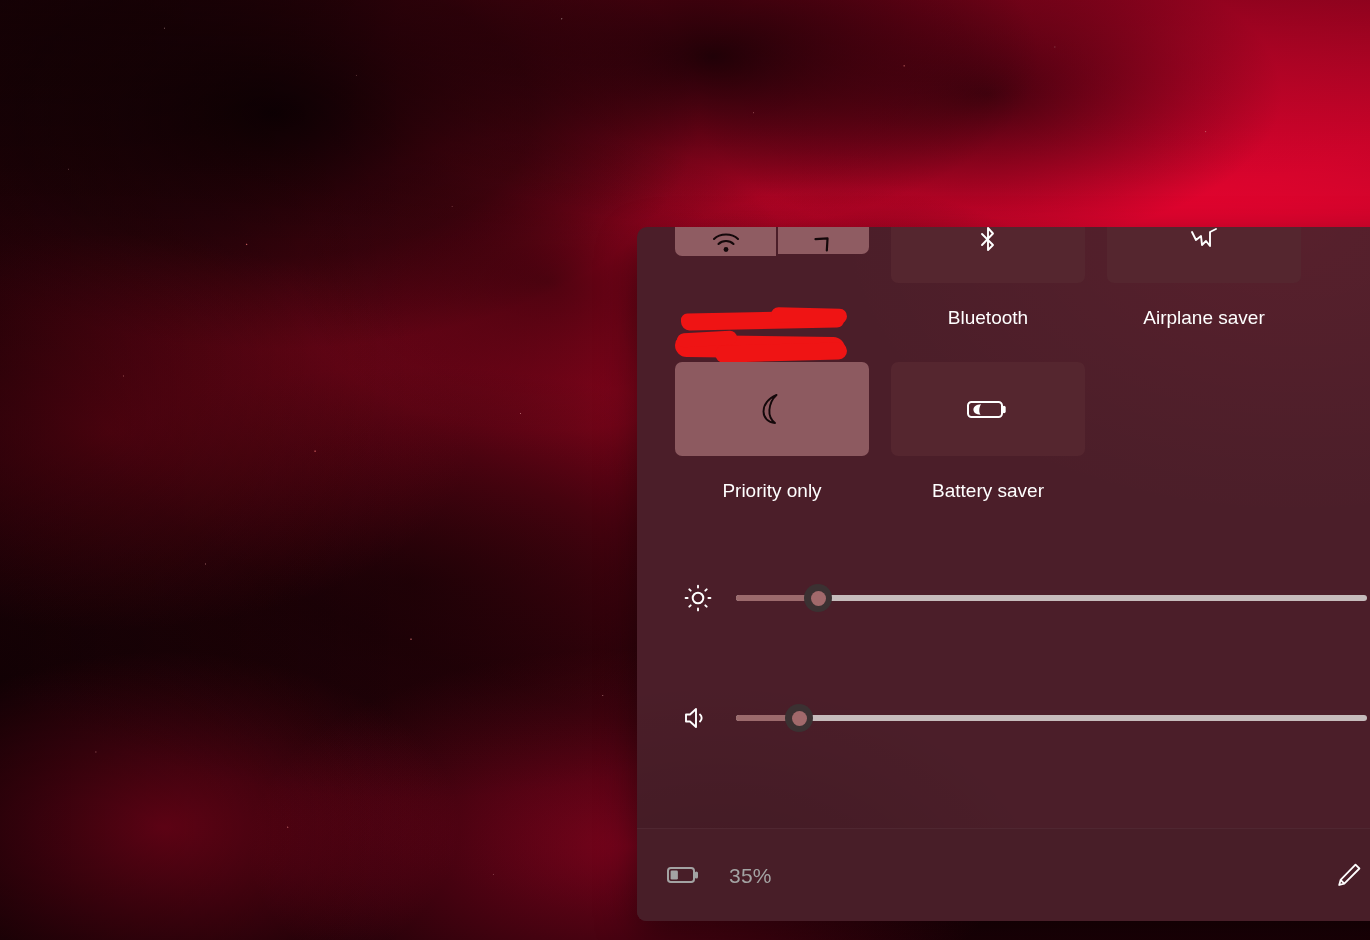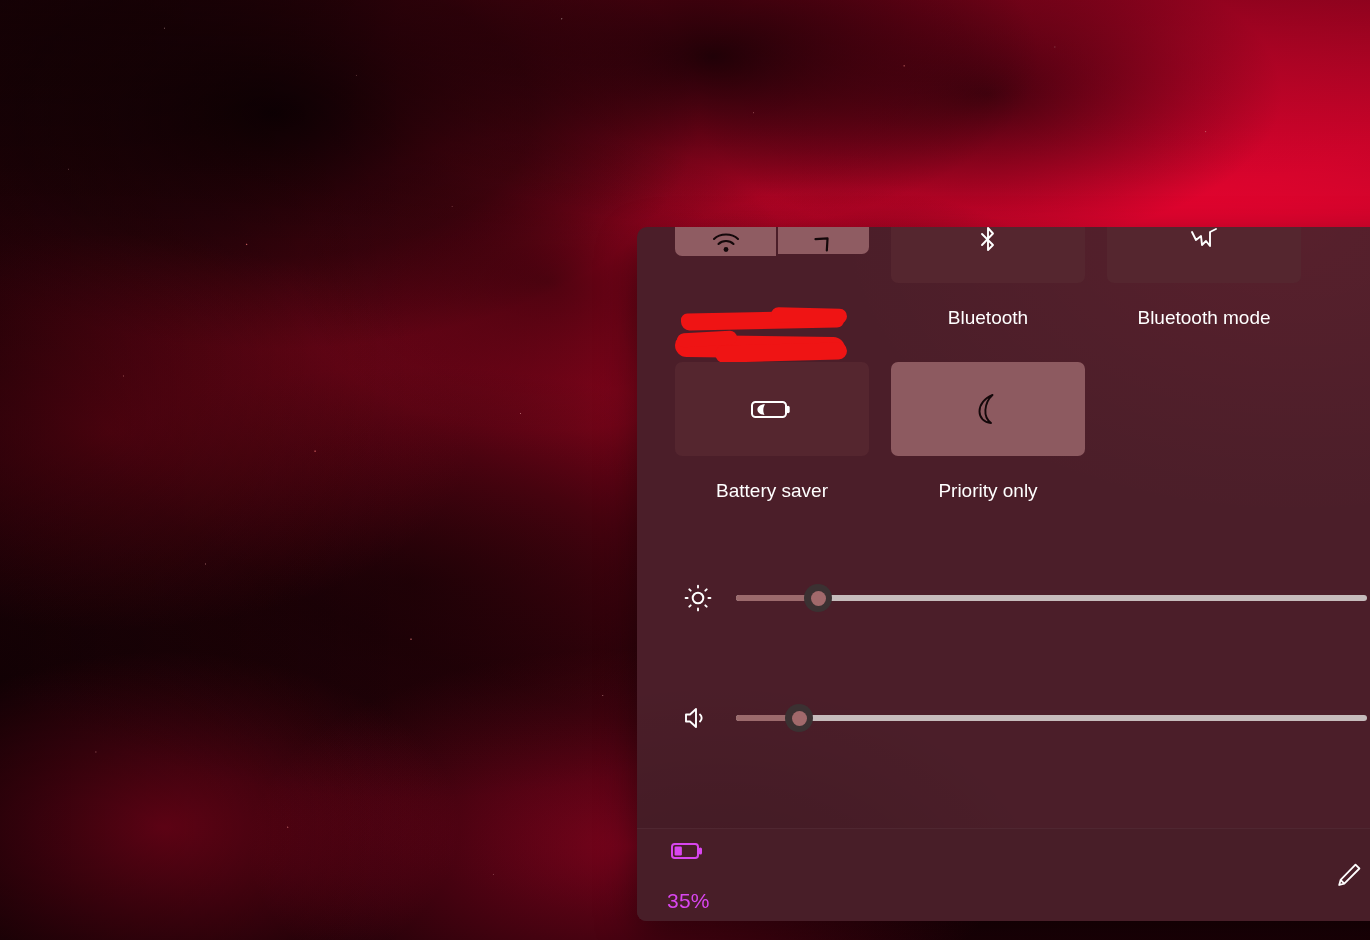--- a/index.html
+++ b/index.html
@@ -278,22 +278,21 @@
     background: #481e28;
     border-top: 1px solid rgba(255,255,255,.045);
     display: flex;
     align-items: center;
     padding: 0 28px 0 30px;
   }
   .battery-status {
     display: flex;
     align-items: center;
     gap: 28px;
-    color: #d946ef;
-    flex-direction: column;
+    color: #a3a3a3;
   }
   .battery-text {
     font-size: 21px;
     line-height: 21px;
     font-weight: 400;
     letter-spacing: .2px;
   }
   .footer-spacer { flex: 1 1 auto; }
   .footer-btn {
     width: 48px; height: 48px;
@@ -366,46 +365,46 @@
       </div>
 
       <div class="tile-cell">
         <div class="tile off-panel-top" style="background: rgb(85, 38, 47);">
           <span class="tile-icon">
             <svg width="30" height="28" viewBox="0 0 30 28">
               <path d="M3 6 L7 14 L12 10 L13 19 L17 15 L21 20 L21 6 L27 3" fill="none" stroke="currentColor" stroke-width="1.9" stroke-linecap="round" stroke-linejoin="round"></path>
             </svg>
           </span>
         </div>
-        <div class="tile-label">Bluetooth mode</div>
+        <div class="tile-label">Airplane saver</div>
+      </div>
+
+      <div class="tile-cell">
+        <div class="tile active" style="background: rgb(141, 90, 96);">
+          <span class="tile-icon">
+            <svg width="30" height="34" viewBox="0 0 30 34">
+              <path d="M19.5 3 C11 6.5, 6.5 13, 6.5 19.5 C6.5 25.5, 11 30.5, 18 31
+                       C13.5 27.5, 12 23, 12.4 18 C12.9 11.5, 15.5 6.5, 19.5 3 Z" fill="none" stroke="currentColor" stroke-width="1.9" stroke-linejoin="round"></path>
+            </svg>
+          </span>
+        </div>
+        <div class="tile-label">Priority only</div>
       </div>
 
       <div class="tile-cell">
         <div class="tile" style="background: rgb(85, 38, 47);">
           <span class="tile-icon">
             <svg width="44" height="28" viewBox="0 0 44 28">
               <rect x="2" y="7" width="34" height="15" rx="3.5" fill="none" stroke="currentColor" stroke-width="2"></rect>
               <path d="M38 12.5 L38 16.5" stroke="currentColor" stroke-width="3.4" stroke-linecap="round"></path>
               <path d="M15 9.2 C10 9.2, 7.4 12, 7.4 14.6 C7.4 17.5, 10 19.8, 14.6 19.8 C13 17.6, 12.6 13.4, 15 9.2 Z" fill="currentColor"></path>
             </svg>
           </span>
         </div>
         <div class="tile-label">Battery saver</div>
-      </div>
-
-      <div class="tile-cell">
-        <div class="tile active" style="background: rgb(141, 90, 96);">
-          <span class="tile-icon">
-            <svg width="30" height="34" viewBox="0 0 30 34">
-              <path d="M19.5 3 C11 6.5, 6.5 13, 6.5 19.5 C6.5 25.5, 11 30.5, 18 31
-                       C13.5 27.5, 12 23, 12.4 18 C12.9 11.5, 15.5 6.5, 19.5 3 Z" fill="none" stroke="currentColor" stroke-width="1.9" stroke-linejoin="round"></path>
-            </svg>
-          </span>
-        </div>
-        <div class="tile-label">Priority only</div>
       </div>
 
 
     </div>
 
     <div class="slider-row" id="brightness-row">
       <div class="slider-icon">
         <svg width="30" height="30" viewBox="0 0 30 30">
           <circle cx="15" cy="15" r="5.3" fill="none" stroke="currentColor" stroke-width="2"></circle>
           <g stroke="currentColor" stroke-width="1.9" stroke-linecap="round">

